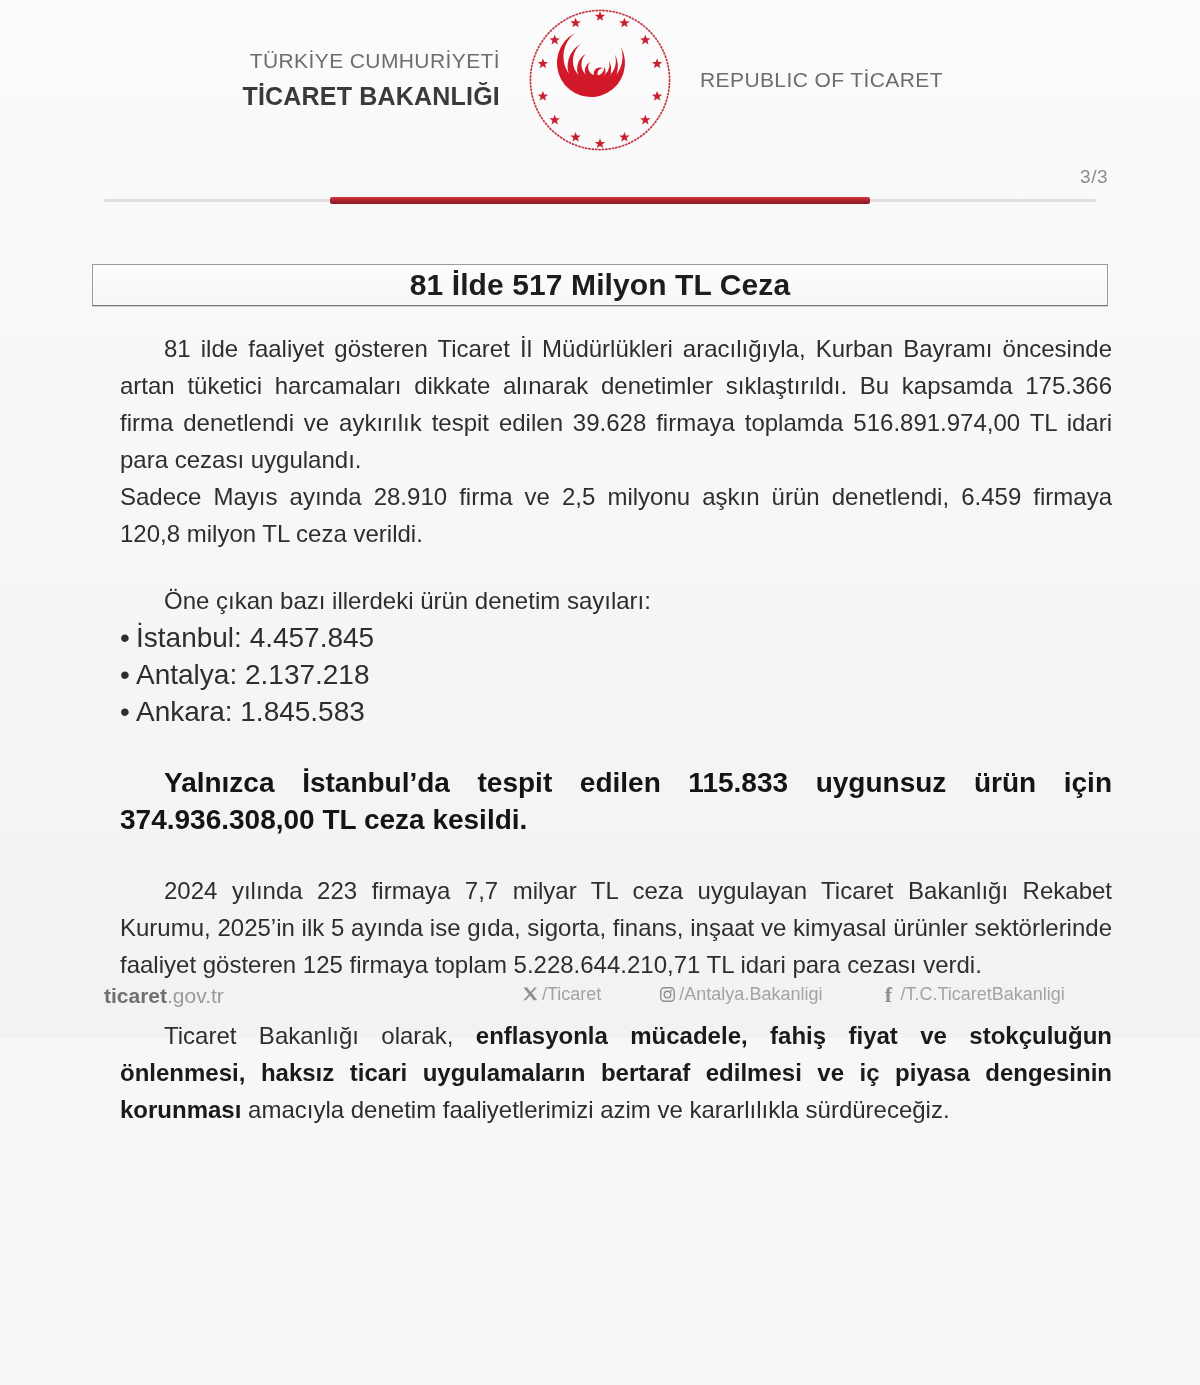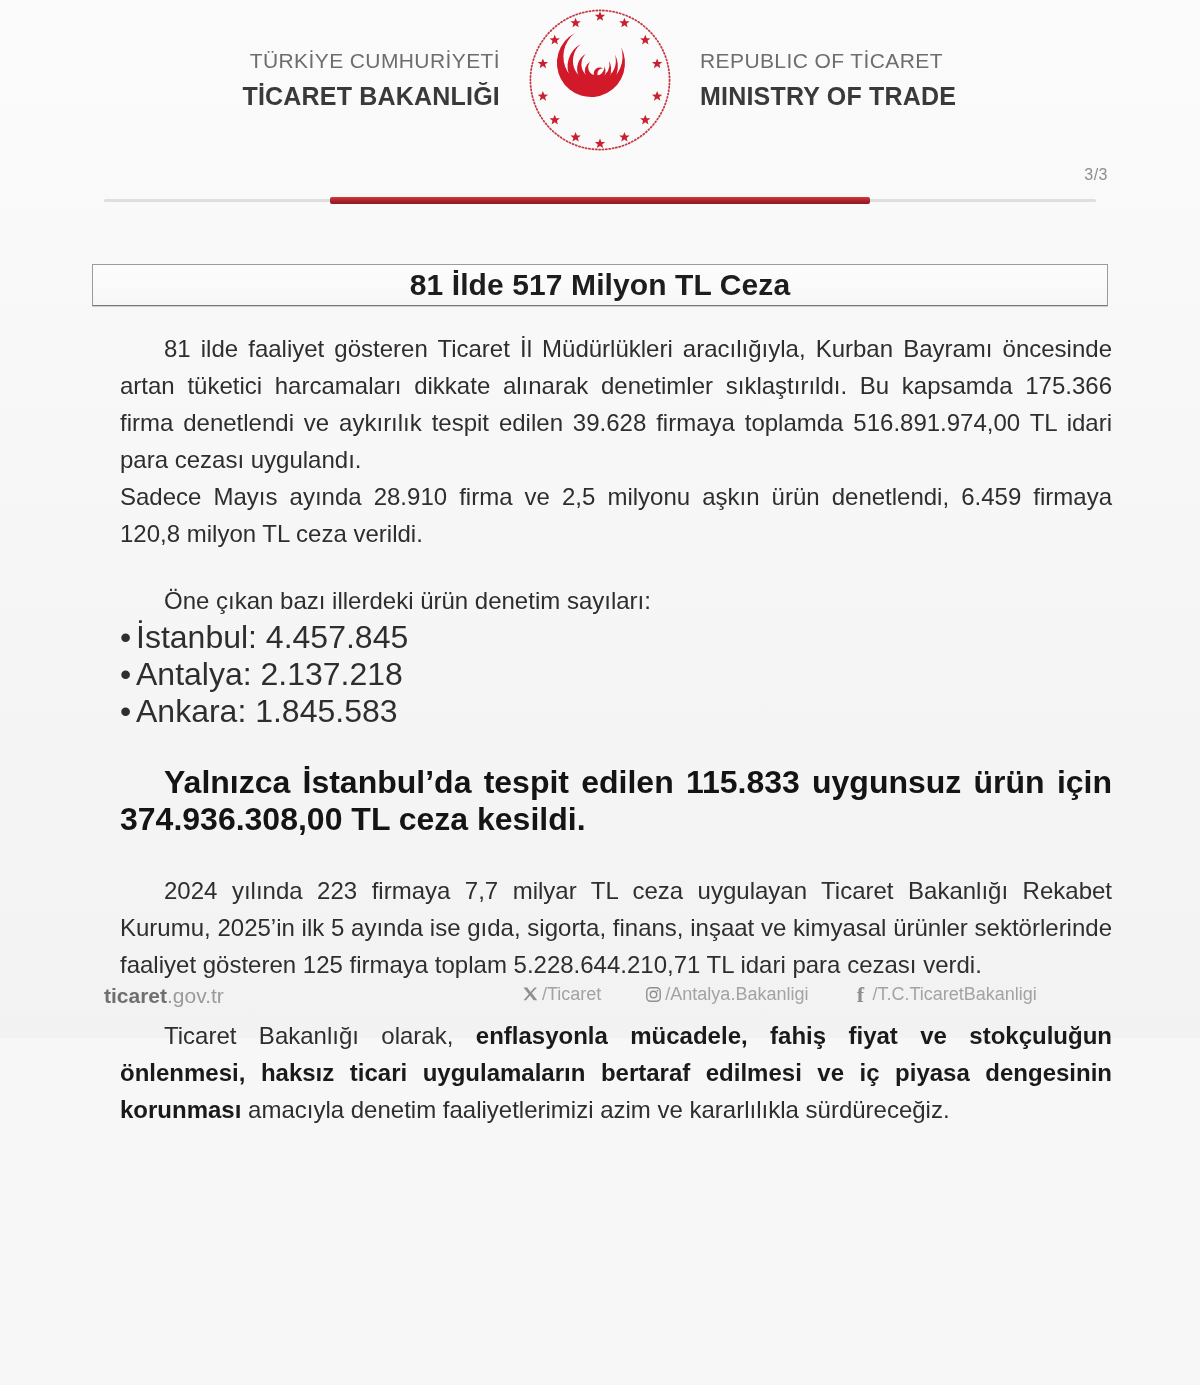--- a/index.html
+++ b/index.html
@@ -74,21 +74,21 @@
     flex: 0 0 148px;
     position: relative;
   }
   .emblem svg { display: block; width: 148px; height: 148px; }
 
   
   .page-number {
     position: absolute;
     right: 92px;
     top: 166px;
-    font-size: 16px;
+    font-size: 19px;
     color: #8d8d8d;
     letter-spacing: 0.5px;
   }
   .divider {
     position: absolute;
     left: 104px;
     top: 199px;
     width: 992px;
     height: 3px;
     background: #dedede;
@@ -147,39 +147,39 @@
   p.para.noindent { text-indent: 0; }
   .gap-md { height: 30px; }
   .gap-lg { height: 34px; }
   .bold { font-weight: 700; color: #1a1a1a; }
   .bullets {
     margin: 0;
     padding: 0;
     list-style: none;
   }
   .bullets li {
-    font-size: 32px;
+    font-size: 28px;
     line-height: 37px;
     color: #2e2e2e;
   }
   .bullets li .dot {
     display: inline-block;
     width: 16px;
     color: #2e2e2e;
   }
   .lead-in {
     text-indent: 44px;
     font-size: 24px;
     line-height: 37px;
     color: #2e2e2e;
     margin: 0;
   }
   p.strongpara {
     margin: 0;
-    font-size: 32px;
+    font-size: 28px;
     line-height: 37px;
     font-weight: 700;
     color: #141414;
     text-align: justify;
     text-indent: 44px;
   }
 
   
   .footer {
     position: absolute;
@@ -199,21 +199,21 @@
   .footer-site .strong {
     font-weight: 700;
     color: #6f6f6f;
   }
   .socials {
     position: absolute;
     left: 520px;
     top: 6px;
     display: flex;
     align-items: flex-start;
-    gap: 42px;
+    gap: 56px;
   }
   .social {
     display: flex;
     align-items: center;
     font-size: 18px;
     color: #a3a3a3;
     white-space: nowrap;
   }
   .social .glyph {
     display: inline-flex;
@@ -303,21 +303,20 @@
             <path d="M100,72 A14,14 0 1 0 114,86 A11,11 0 1 1 100,72 Z" transform="rotate(-28 100 100)"></path>
 
             <path d="M104,84 a8.5,8.5 0 1 0 0,15 a6.6,6.6 0 1 1 0,-15 Z"></path>
             <polygon points="112.5,91.5 114.4,96.2 119.5,96.3 115.5,99.6 116.8,104.5 112.5,101.6 108.2,104.5 109.5,99.6 105.5,96.3 110.6,96.2" transform="translate(-1,-5) scale(0.72) translate(44,36)"></polygon>
           </g>
         </svg>
       </div>
 
       <div class="brand-en">
         <div class="brand-line-top">REPUBLIC OF TİCARET</div>
-        <div class="brand-line-bottom">MINISTRY OF TRADE</div>
       </div>
 
     </div>
   </div>
 
   <div class="page-number">3/3</div>
 
   <div class="divider">
     <div class="divider-accent"></div>
   </div>

